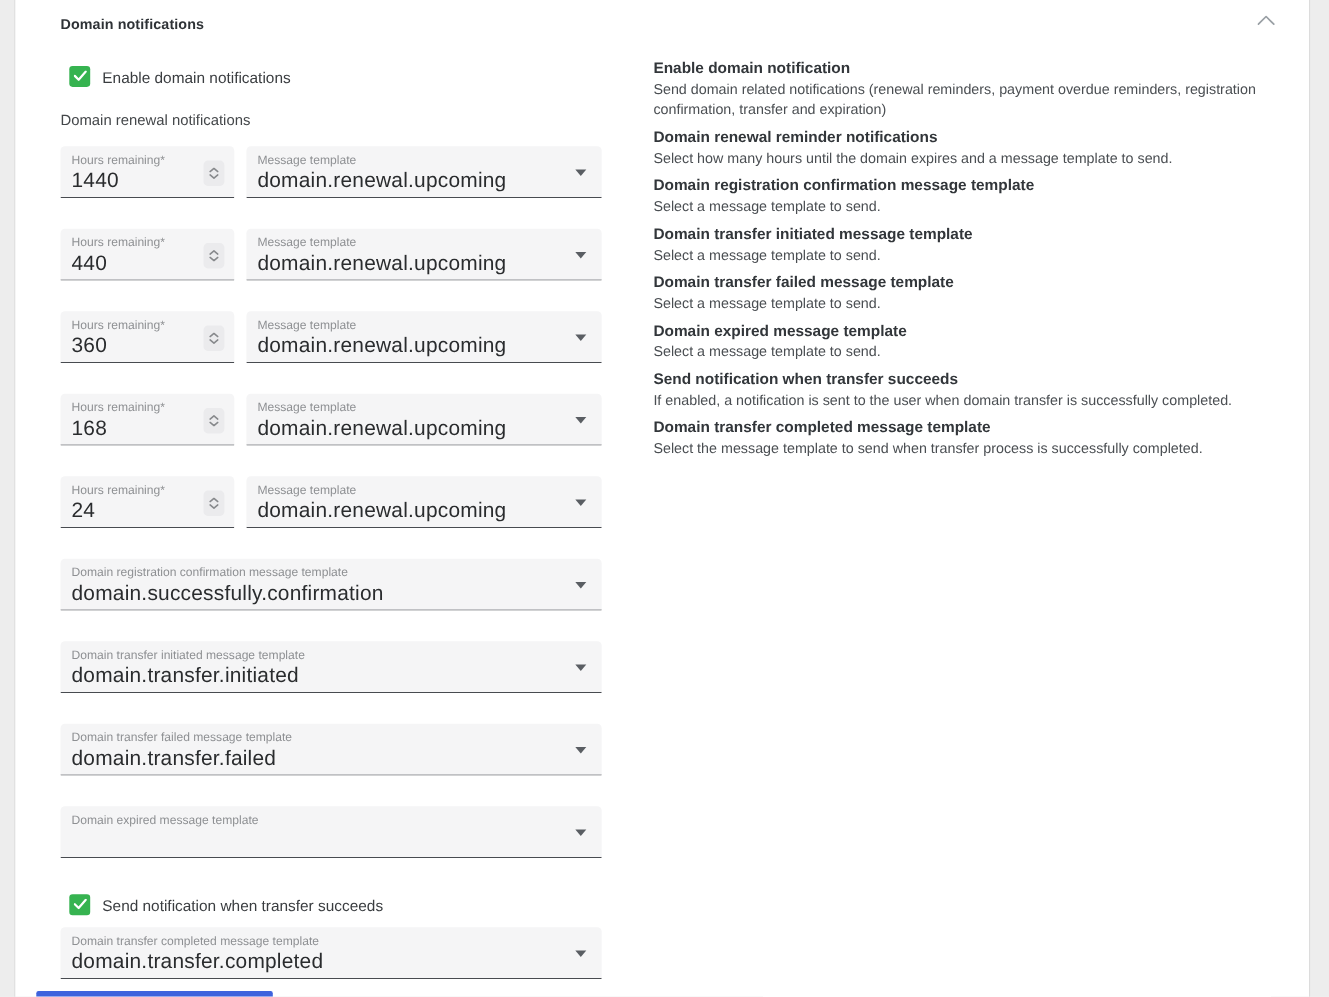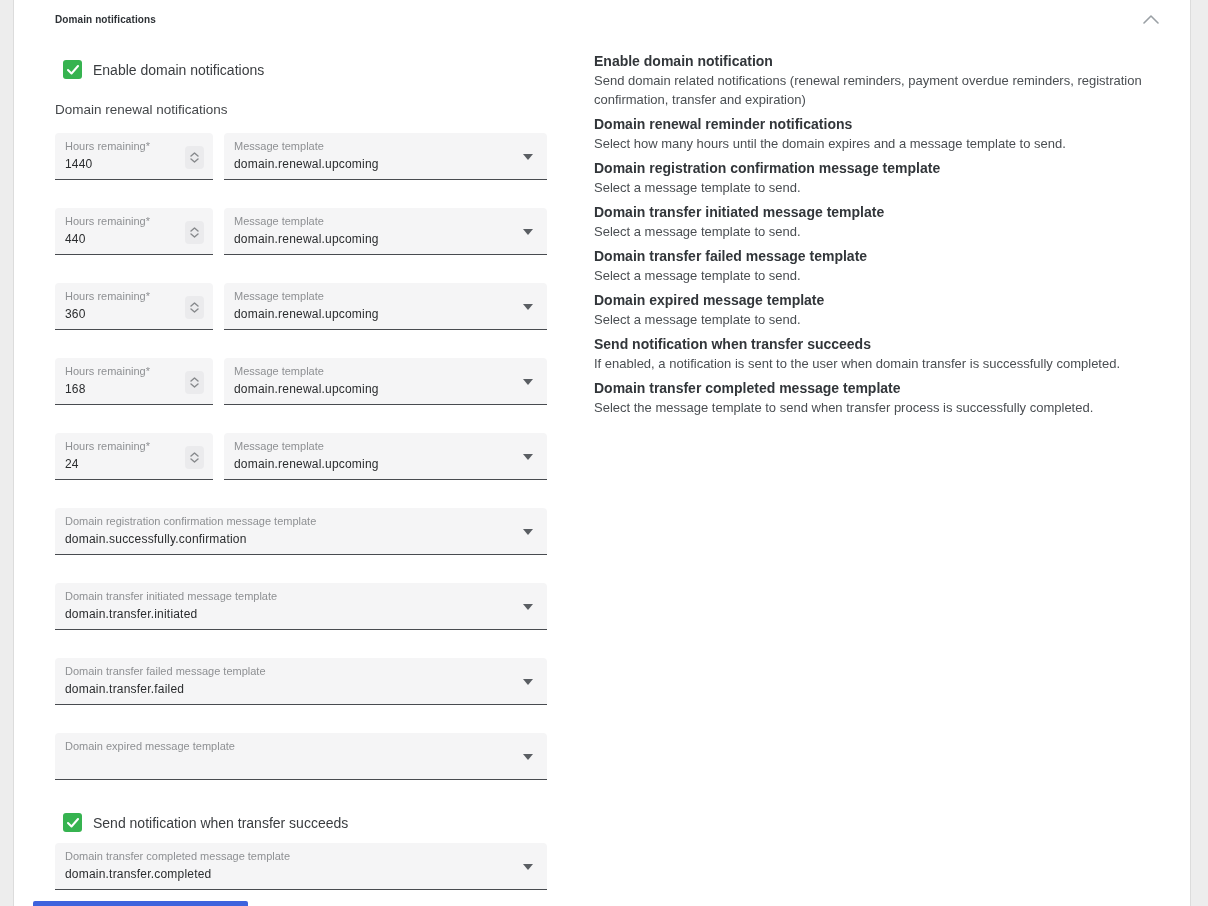--- a/index.html
+++ b/index.html
@@ -3,41 +3,41 @@
 <meta charset="utf-8">
 <style>
   * { margin:0; padding:0; box-sizing:border-box; }
   html,body { width:1208px; height:906px; overflow:hidden;
               font-family:"Liberation Sans", sans-serif; background:#ededed; }
   .gutter { position:absolute; top:0; bottom:0; background:#ededed; }
   .gutter.left  { left:0; width:14px; border-right:1px solid #dcdcdc; }
   .gutter.right { right:0; width:18px; border-left:1px solid #dcdcdc; }
   .card { position:absolute; left:14px; right:18px; top:0; bottom:0; background:#ffffff; }
 
-  .card-title { position:absolute; left:41px; top:14px; font-size:10px; font-weight:700;
+  .card-title { position:absolute; left:41px; top:14px; font-size:13px; font-weight:700;
                 color:#2e3236; letter-spacing:.1px; }
   .collapse-btn { position:absolute; right:28px; top:10px; width:22px; height:18px;
                   display:flex; align-items:center; justify-content:center; cursor:pointer; }
 
   
   .check-row { position:absolute; display:flex; align-items:center; gap:11px; }
   .check-row.first { left:49px; top:60px; }
   .check-row.second { left:49px; top:813px; }
   .checkbox { width:19px; height:19px; background:#36b350; border-radius:3px;
               display:flex; align-items:center; justify-content:center; flex:0 0 auto; cursor:pointer; }
   .check-label { font-size:14px; color:#3a3d40; }
 
   .section-label { position:absolute; left:41px; top:102px; font-size:13.5px; color:#44474a; }
 
   
   .field { position:relative; background:#f5f5f6; border-bottom:1.5px solid #484b50;
            border-radius:4px 4px 0 0; height:47px; padding:7px 10px 0 10px;
            display:flex; flex-direction:column; gap:2px; cursor:pointer; }
   .f-label { font-size:11px; line-height:13px; color:#8e9093; white-space:nowrap; overflow:hidden; }
-  .f-value { font-size:12px; line-height:19px; color:#2a2c2e; letter-spacing:.2px; white-space:nowrap; }
+  .f-value { font-size:19px; line-height:19px; color:#2a2c2e; letter-spacing:.2px; white-space:nowrap; }
   .caret { position:absolute; right:14px; top:50%; margin-top:-2px; width:0; height:0;
            border-left:5px solid transparent; border-right:5px solid transparent;
            border-top:6px solid #5a5e63; }
   .stepper { position:absolute; right:9px; top:13px; width:19px; height:23px;
              background:#ebebed; border-radius:4px; display:flex; flex-direction:column;
              align-items:center; justify-content:center; gap:1px; cursor:pointer; }
 
   .renewal-rows { position:absolute; left:41px; top:133px; width:492px; }
   .renewal-row { display:flex; gap:11px; margin-bottom:28px; }
   .num-field { width:158px; flex:0 0 auto; }

